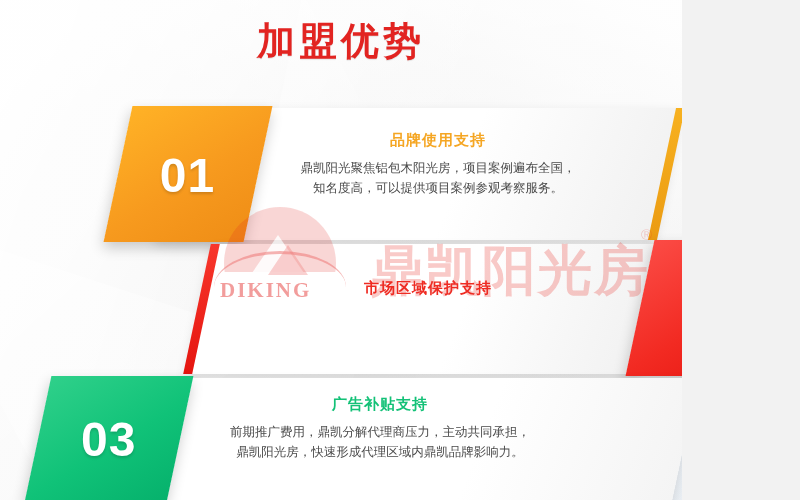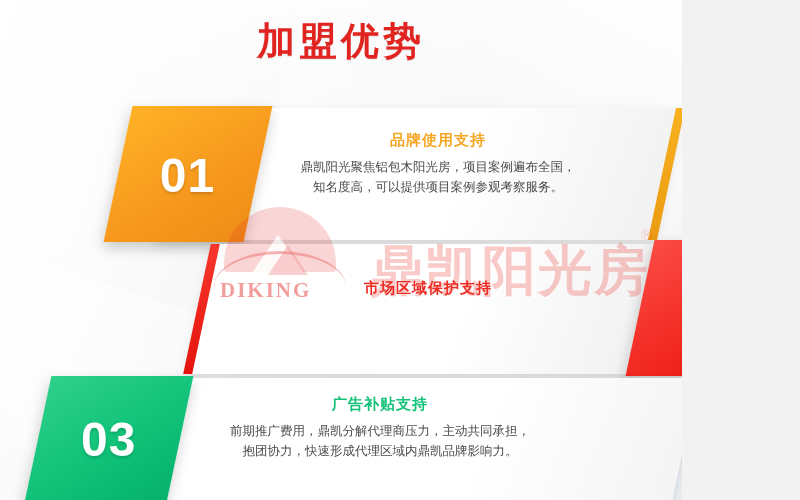--- a/index.html
+++ b/index.html
@@ -128,21 +128,20 @@
     letter-spacing: 1px;
     margin: 0 0 9px 0;
     line-height: 1.1;
   }
   .panel-body {
     font-size: 12.5px;
     color: #4a4a4a;
     line-height: 1.65;
     margin: 0;
     white-space: pre-line;
-    font-family: Liberation Mono, monospace;
   }
 
   
   #row1 { left: 0; top: 100px; width: 800px; height: 150px; }
   #sheet1 { left: 168px; top: 8px; width: 500px; height: 132px; }
   #num1 {
     left: 118px; top: 6px;
     width: 140px; height: 136px;
     background: linear-gradient(145deg, #ffb226 0%, #f79a1e 55%, #ef8d16 100%);
     padding-top: 46px;
@@ -314,21 +313,21 @@
   <div class="row" id="row3">
     <div class="sheet" id="sheet3">
       <div class="sheet-body"></div>
     </div>
     <div class="numblock" id="num3">
       <span class="num">03</span>
     </div>
     <div class="text-wrap" id="text3">
       <p class="panel-head">广告补贴支持</p>
       <p class="panel-body">前期推广费用，鼎凯分解代理商压力，主动共同承担，
-抱团协力，快速形成代理区域内鼎凯品牌影响力。</p>
+鼎凯阳光房，快速形成代理区域内鼎凯品牌影响力。</p>
     </div>
   </div>
 
   <div id="watermark">
     <div id="wm-mark">
       <div class="wm-arc"></div>
       <div class="wm-peak"></div>
       <div class="wm-peak2"></div>
       <div class="wm-sweep"></div>
       <div class="wm-name">DIKING</div>

